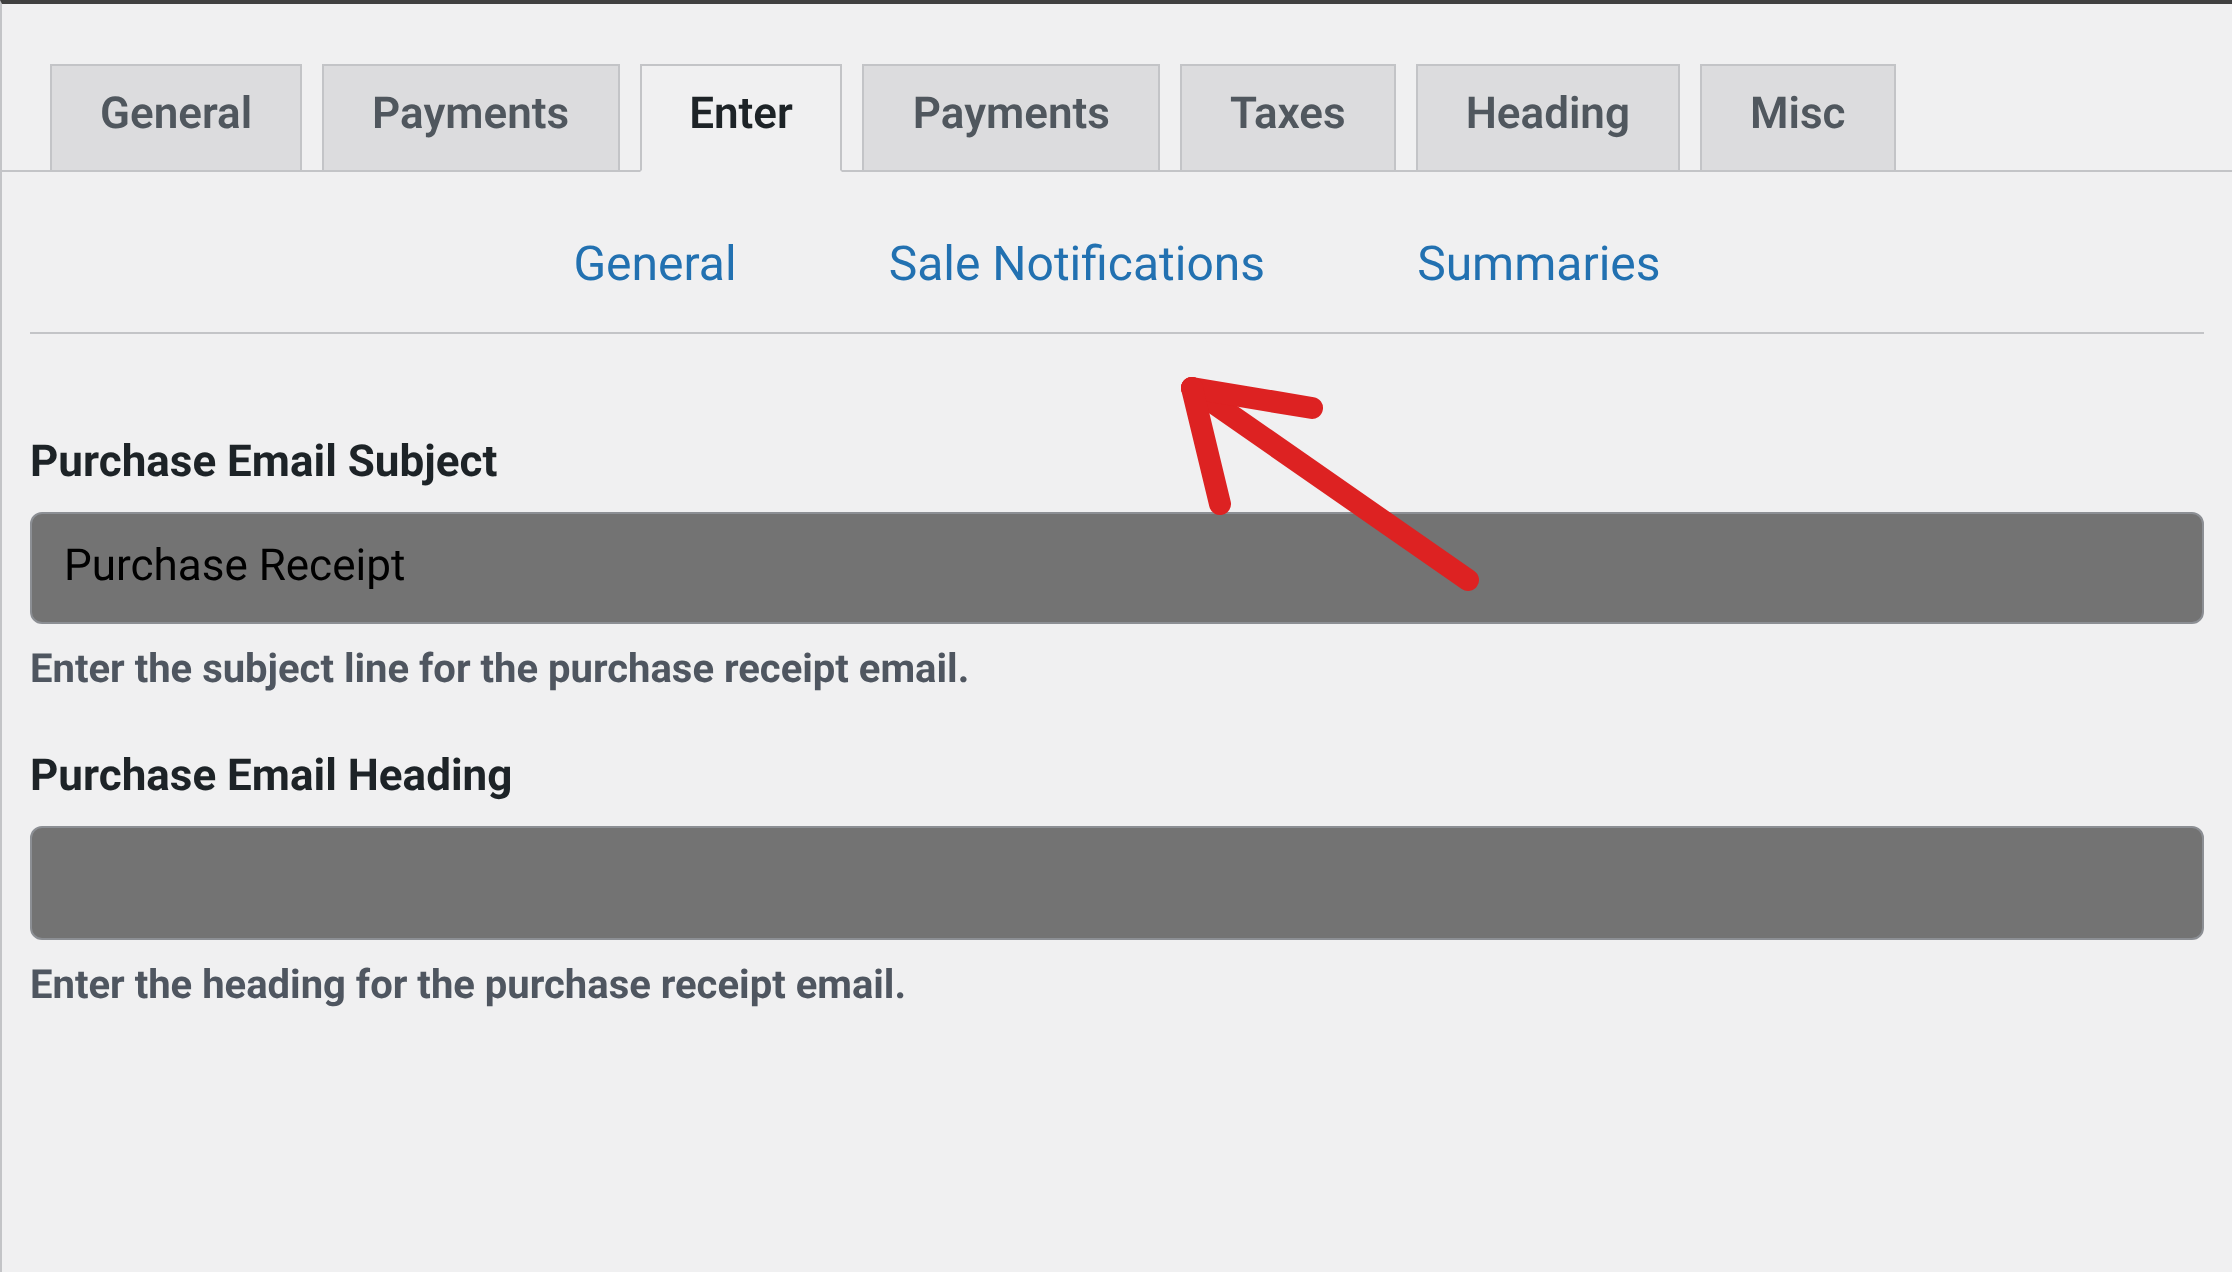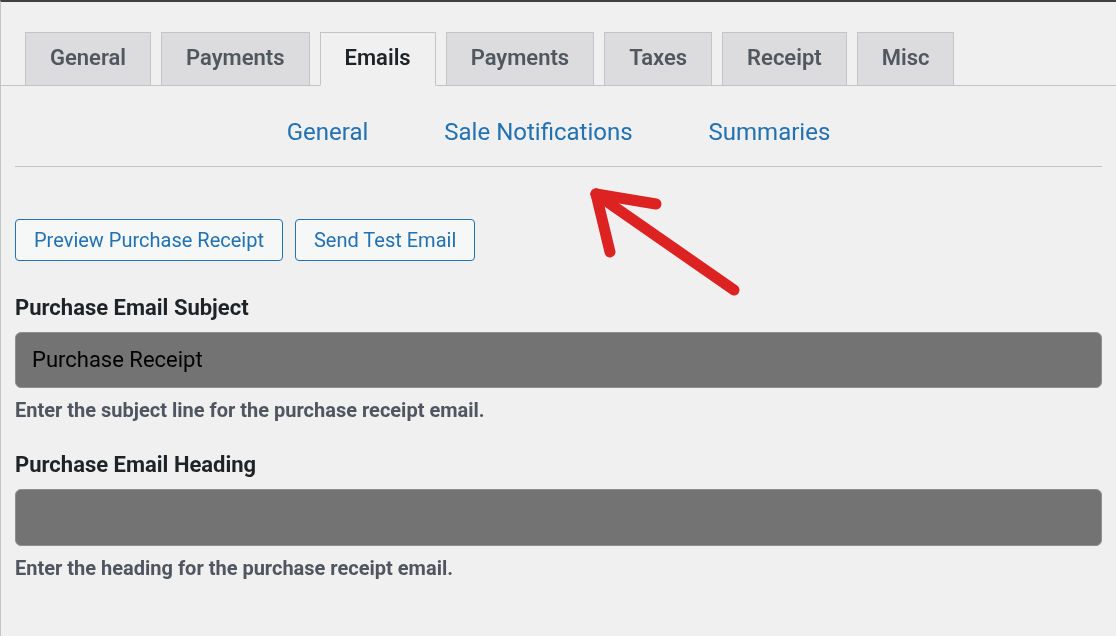--- a/index.html
+++ b/index.html
@@ -128,38 +128,34 @@
       z-index: 10;
     }
   </style>
 </head>
 <body>
 
 <div class="outer">
   <div class="tabs-row">
     <div class="tab">General</div>
     <div class="tab">Payments</div>
-    <div class="tab active">Emails</div>
+    <div class="tab active">Enter</div>
     <div class="tab">Payments</div>
     <div class="tab">Taxes</div>
-    <div class="tab">Receipt</div>
+    <div class="tab">Heading</div>
     <div class="tab">Misc</div>
   </div>
 
   <div class="subtabs-row">
     <div class="subtab">General</div>
     <div class="subtab">Sale Notifications</div>
     <div class="subtab">Summaries</div>
   </div>
 
   <div class="content">
-    <div class="button-row">
-      <button class="btn-secondary">Preview Purchase Receipt</button>
-      <button class="btn-secondary">Send Test Email</button>
-    </div>
 
     <div class="field-group">
       <label class="field-label">Purchase Email Subject</label>
       <input type="text" class="text-input" value="Purchase Receipt" style="">
       <div class="field-help">Enter the subject line for the purchase receipt email.</div>
     </div>
 
     <div class="field-group">
       <label class="field-label">Purchase Email Heading</label>
       <input type="text" class="text-input" value="" style="">

